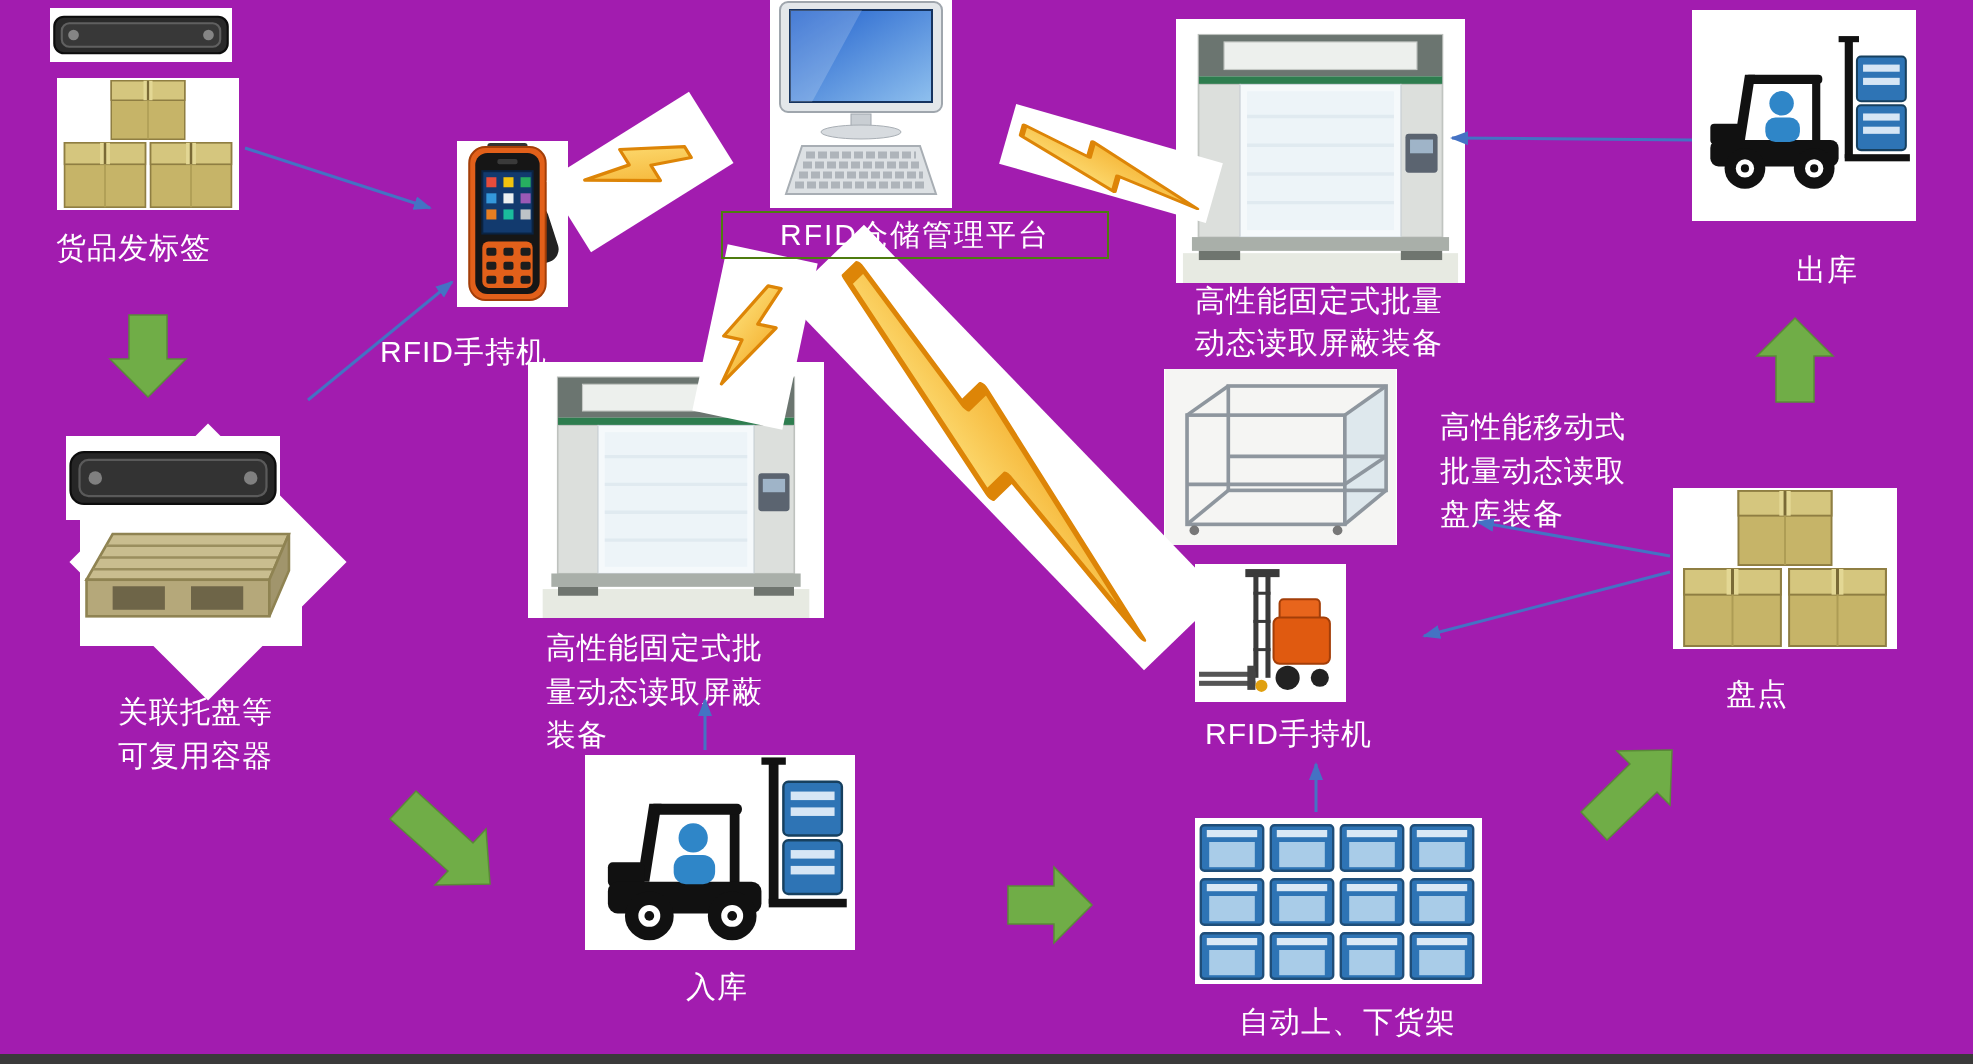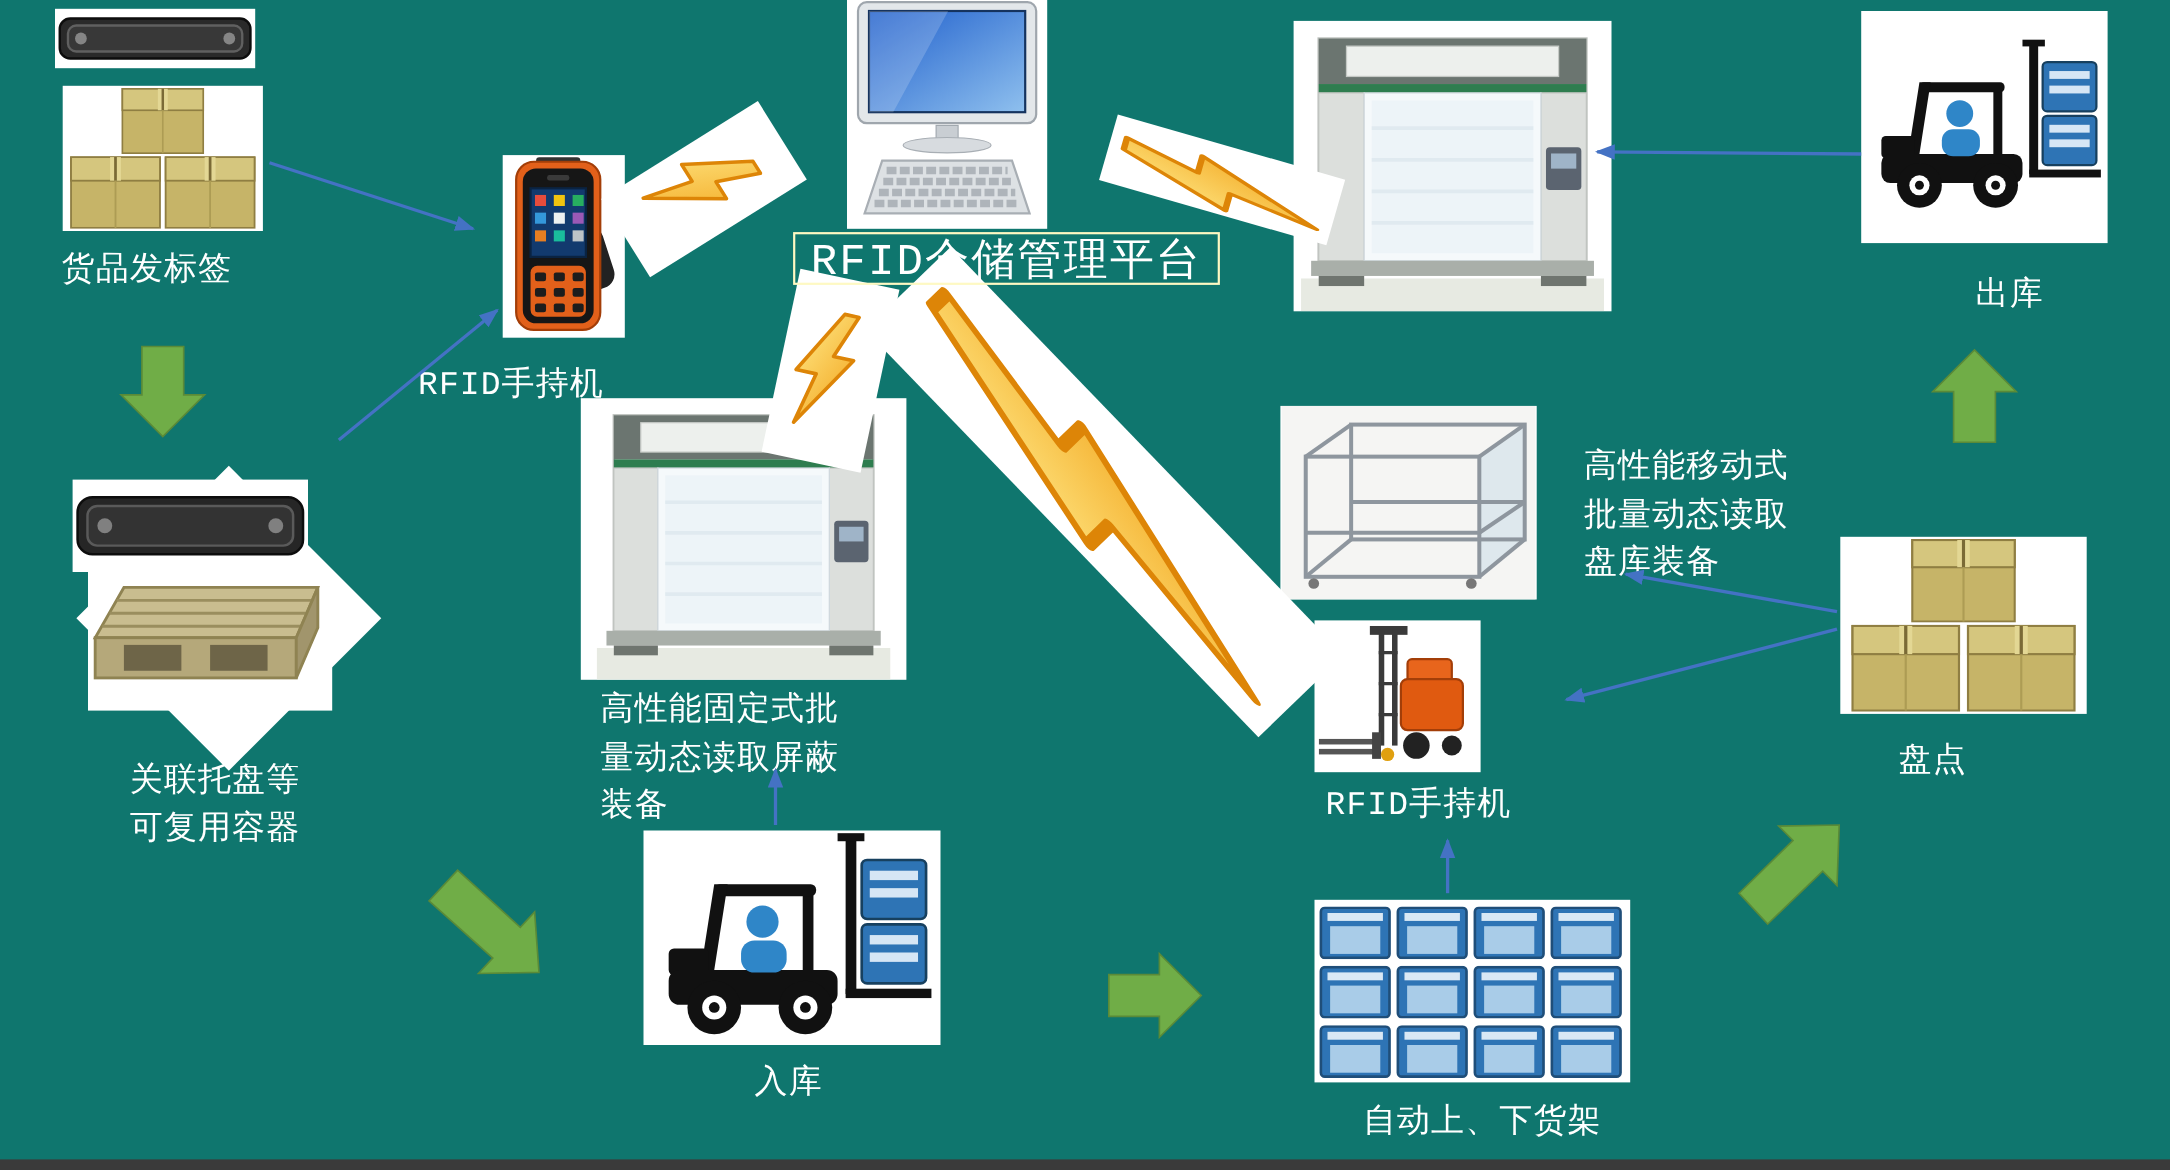--- a/index.html
+++ b/index.html
@@ -1,23 +1,23 @@
 <!DOCTYPE html>
 <html><head>
 <meta charset="utf-8">
 <style>
   html,body{margin:0;padding:0;background:#000;}
-  .canvas{position:relative;width:1973px;height:1064px;background:#0f766e;overflow:hidden;
-          font-family:Liberation Mono, monospace;}
+  .canvas{position:relative;width:1973px;height:1064px;background:#a21caf;overflow:hidden;
+          font-family:Liberation Sans, sans-serif;}
   .card{position:absolute;background:#fff;z-index:2;}
   .card svg{display:block;width:100%;height:100%;}
   .diamond{position:absolute;background:#fff;transform:rotate(45deg);z-index:1;}
   .flash{position:absolute;background:#fff;display:flex;align-items:center;justify-content:center;z-index:3;}
   .lbl{position:absolute;color:#fff;font-size:30px;line-height:1.45;white-space:pre-line;z-index:4;letter-spacing:1px;}
-  .platform-box{position:absolute;border:2px solid #fef9c3;color:#fff;font-size:40px;
+  .platform-box{position:absolute;border:2px solid #4d7c0f;color:#fff;font-size:30px;
                 display:flex;align-items:center;justify-content:center;z-index:4;letter-spacing:2px;}
   .overlay{position:absolute;left:0;top:0;z-index:5;pointer-events:none;}
   .bottom-edge{position:absolute;left:0;top:1054px;width:1973px;height:10px;background:#3a3a3a;z-index:0;}
 </style>
 </head>
 <body>
 
 <div class="canvas">
 
   <svg width="0" height="0" style="position:absolute" aria-hidden="true">
@@ -212,20 +212,22 @@
   </div>
   <div class="lbl" style="left:546px;top:626px">高性能固定式批
 量动态读取屏蔽
 装备</div>
 
   <div class="card" style="left:1176px;top:19px;width:289px;height:264px">
     <svg viewBox="0 0 240 230">
         <use href="#machine"></use>
       </svg>
   </div>
+  <div class="lbl" style="left:1195px;top:280px;line-height:1.4">高性能固定式批量
+动态读取屏蔽装备</div>
 
   <div class="card" style="left:1164px;top:369px;width:233px;height:176px">
     <svg viewBox="0 0 190 145">
       <rect x="0" y="0" width="190" height="145" fill="#F5F5F3"></rect>
       <polygon points="148,38 182,14 182,100 148,128" fill="#C8DCE8" opacity="0.5"></polygon>
       <g fill="none" stroke="#8E969E" stroke-width="3">
         <rect x="18" y="38" width="130" height="90"></rect>
         <rect x="52" y="14" width="130" height="86"></rect>
         <line x1="18" y1="38" x2="52" y2="14"></line>
           <line x1="148" y1="38" x2="182" y2="14"></line>

